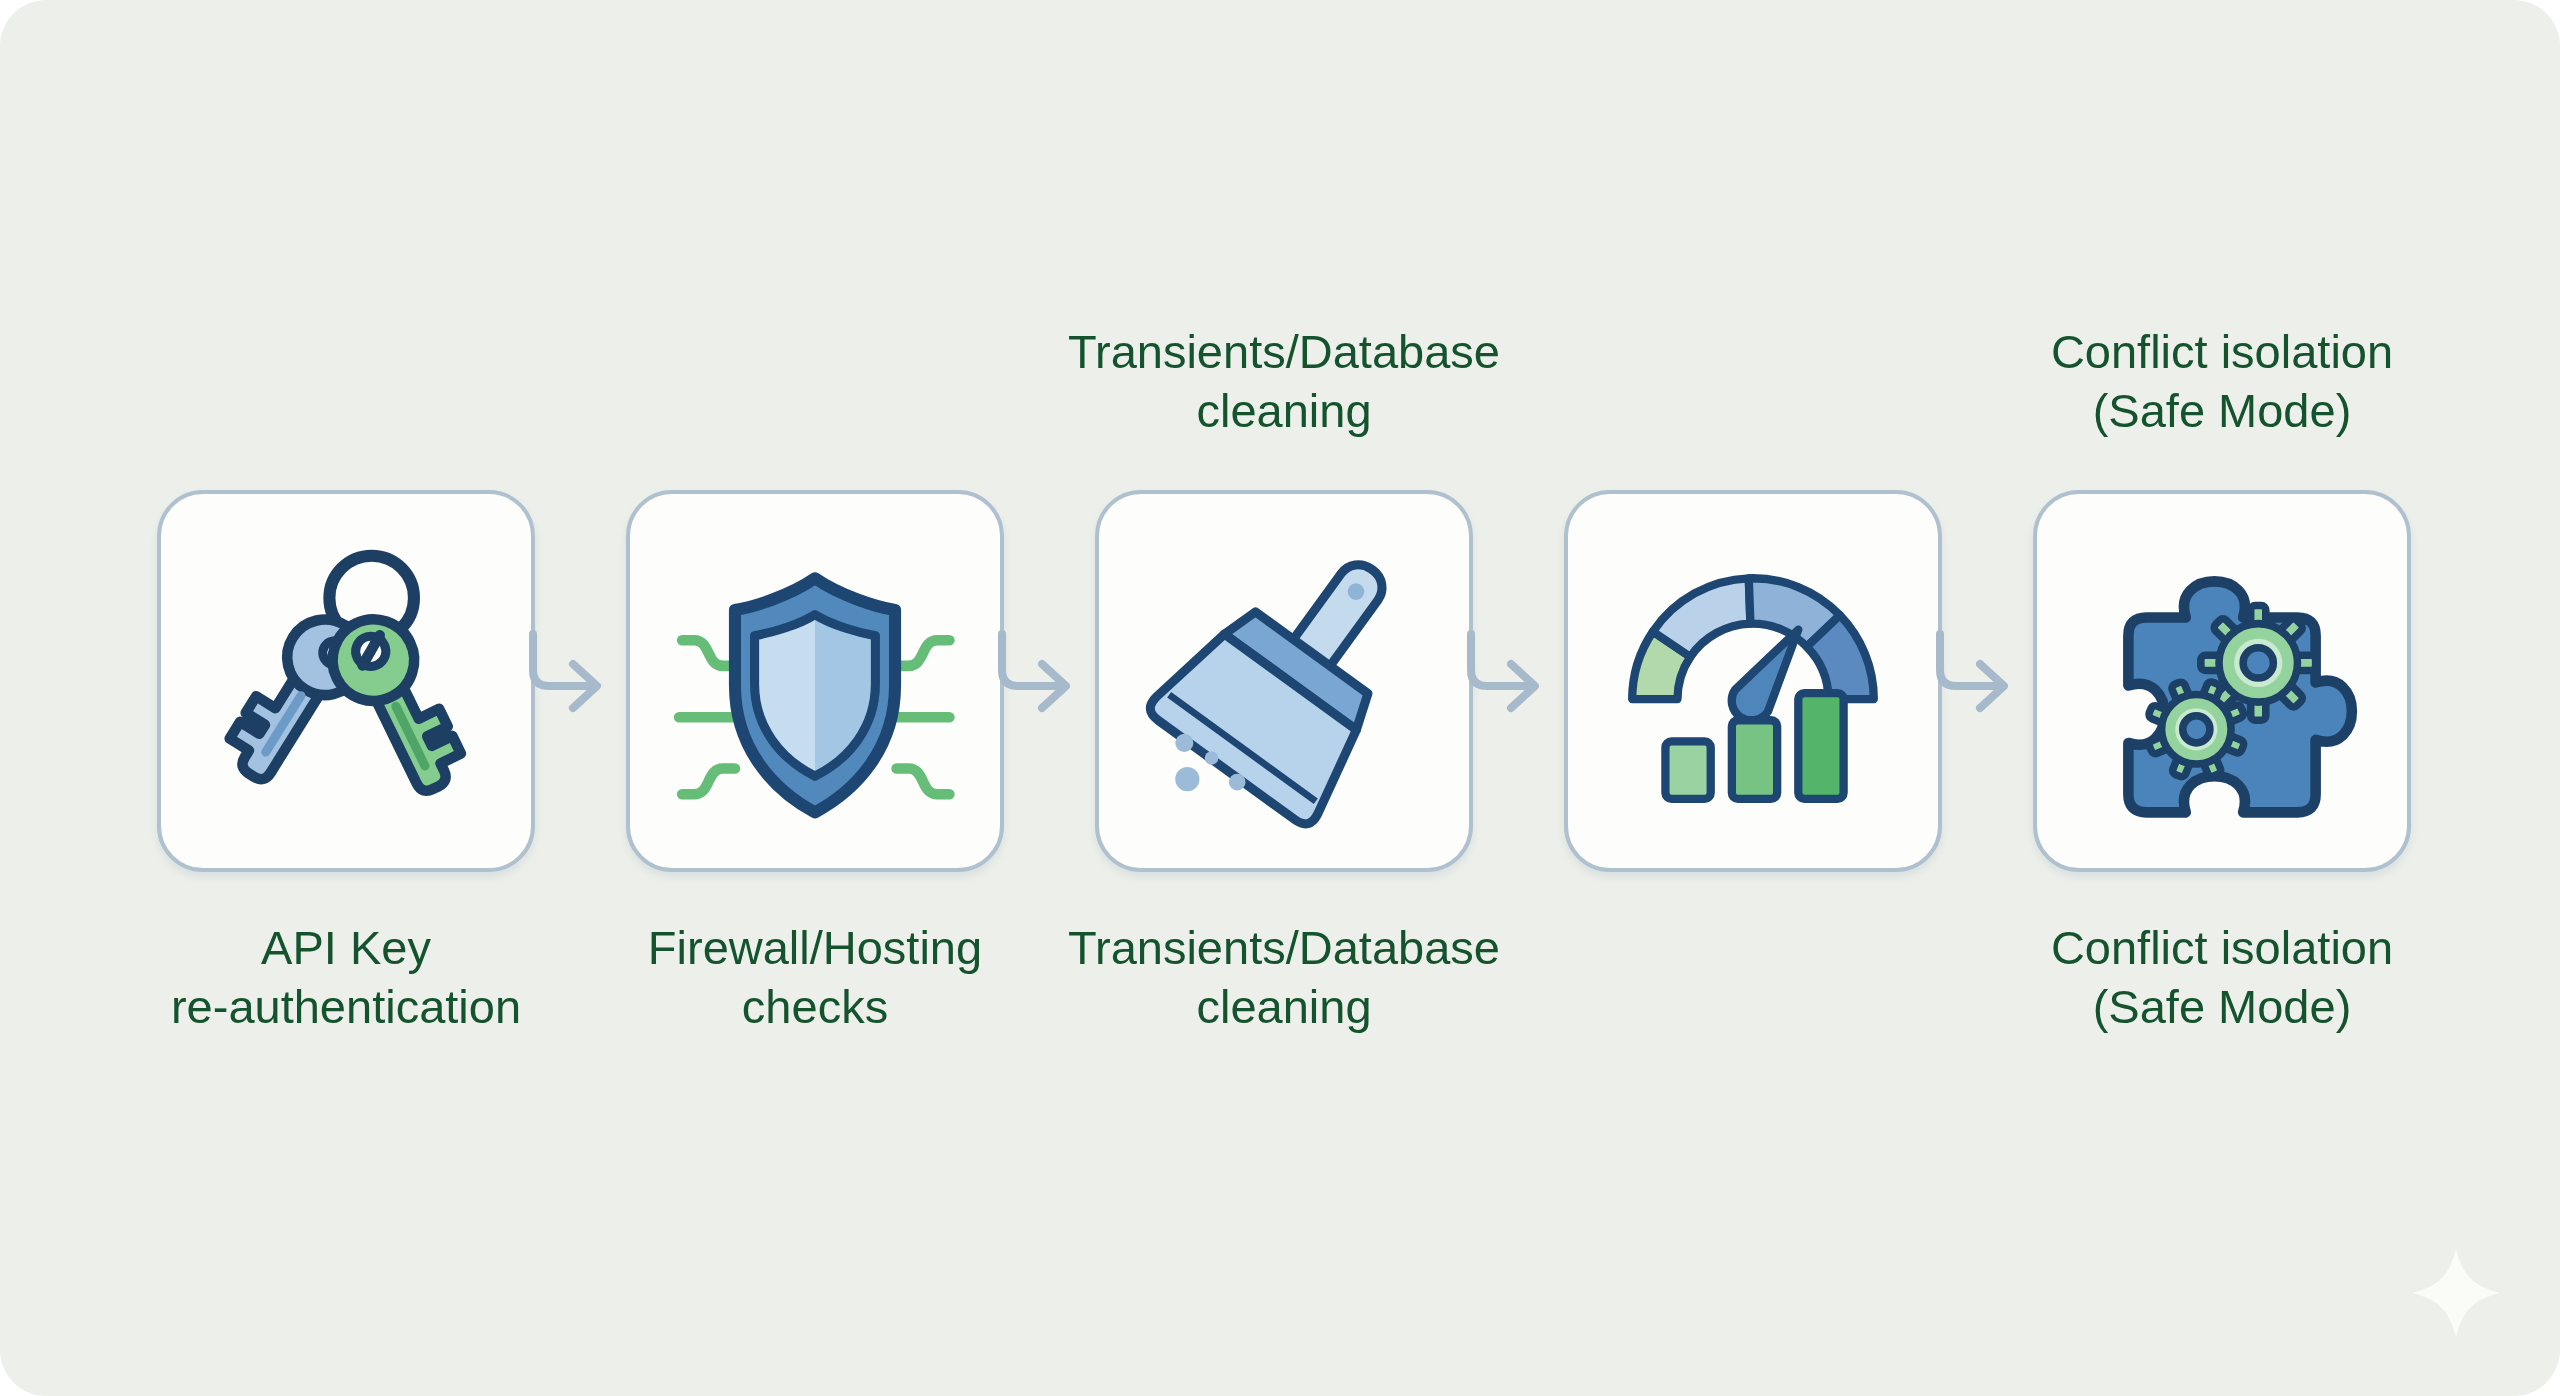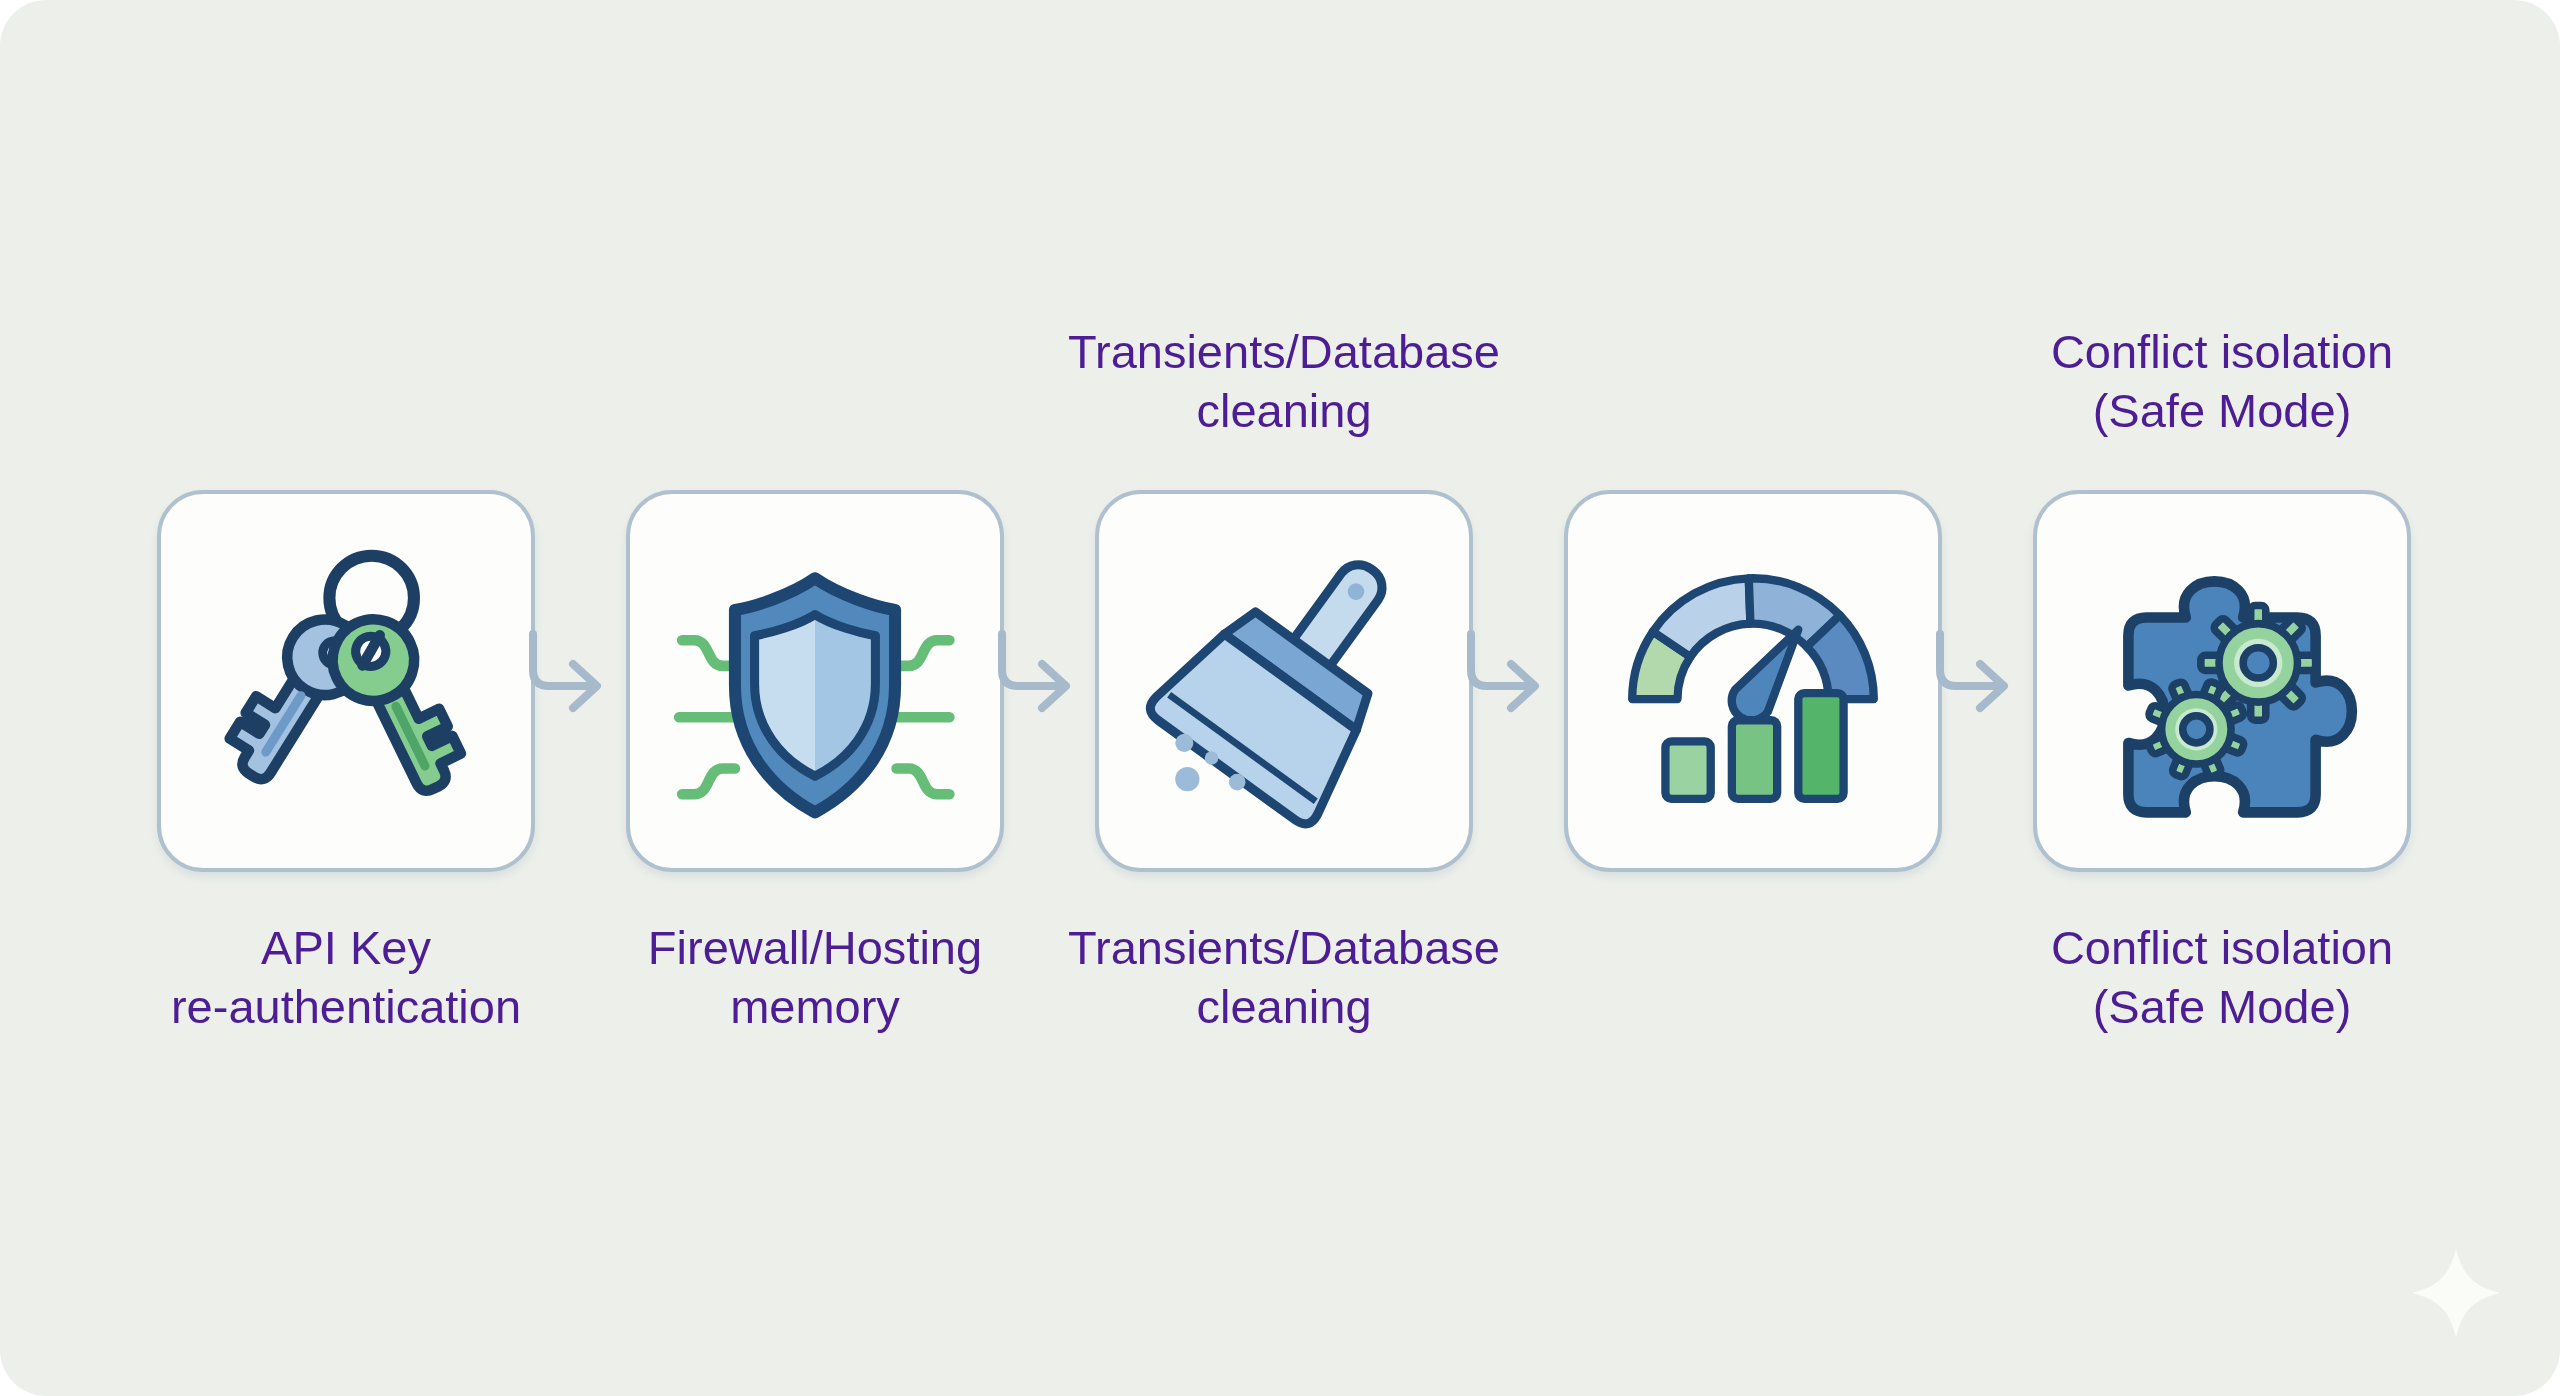--- a/index.html
+++ b/index.html
@@ -37,21 +37,21 @@
     width: 100px; height: 94px;
   }
   .arrow-1 { left: 525px; }
   .arrow-2 { left: 994px; }
   .arrow-3 { left: 1463px; }
   .arrow-4 { left: 1932px; }
   .step-label {
     position: absolute;
     width: 560px;
     text-align: center;
-    color: #4c1d95;
+    color: #14532d;
     font-size: 47px;
     line-height: 59px;
     font-weight: 500;
     white-space: pre-line;
     letter-spacing: 0px;
   }
   .top-label    { top: 322px; }
   .bottom-label { top: 918px; }
   .tl-3 { left: 1004px; }
   .tl-5 { left: 1942px; }
@@ -198,21 +198,21 @@
   <svg class="arrow arrow-4" viewBox="0 0 100 94">
     <g fill="none" stroke="#a6bacc" stroke-width="8" stroke-linecap="round" stroke-linejoin="round">
       <path d="M8,4 L8,40 Q8,56 24,56 L70,56"></path>
       <path d="M48,34 L72,56 L48,78"></path>
     </g>
   </svg>
 
   <div class="step-label bottom-label bl-1">API Key
 re-authentication</div>
   <div class="step-label bottom-label bl-2">Firewall/Hosting
-memory</div>
+checks</div>
   <div class="step-label bottom-label bl-3">Transients/Database
 cleaning</div>
   <div class="step-label bottom-label bl-5">Conflict isolation
 (Safe Mode)</div>
 
   <svg class="sparkle" viewBox="0 0 92 92">
     <path d="M46,2 C53,29 63,39 90,46 C63,53 53,63 46,90 C39,63 29,53 2,46 C29,39 39,29 46,2 Z" fill="#fafcf8"></path>
   </svg>
 
 </div>

